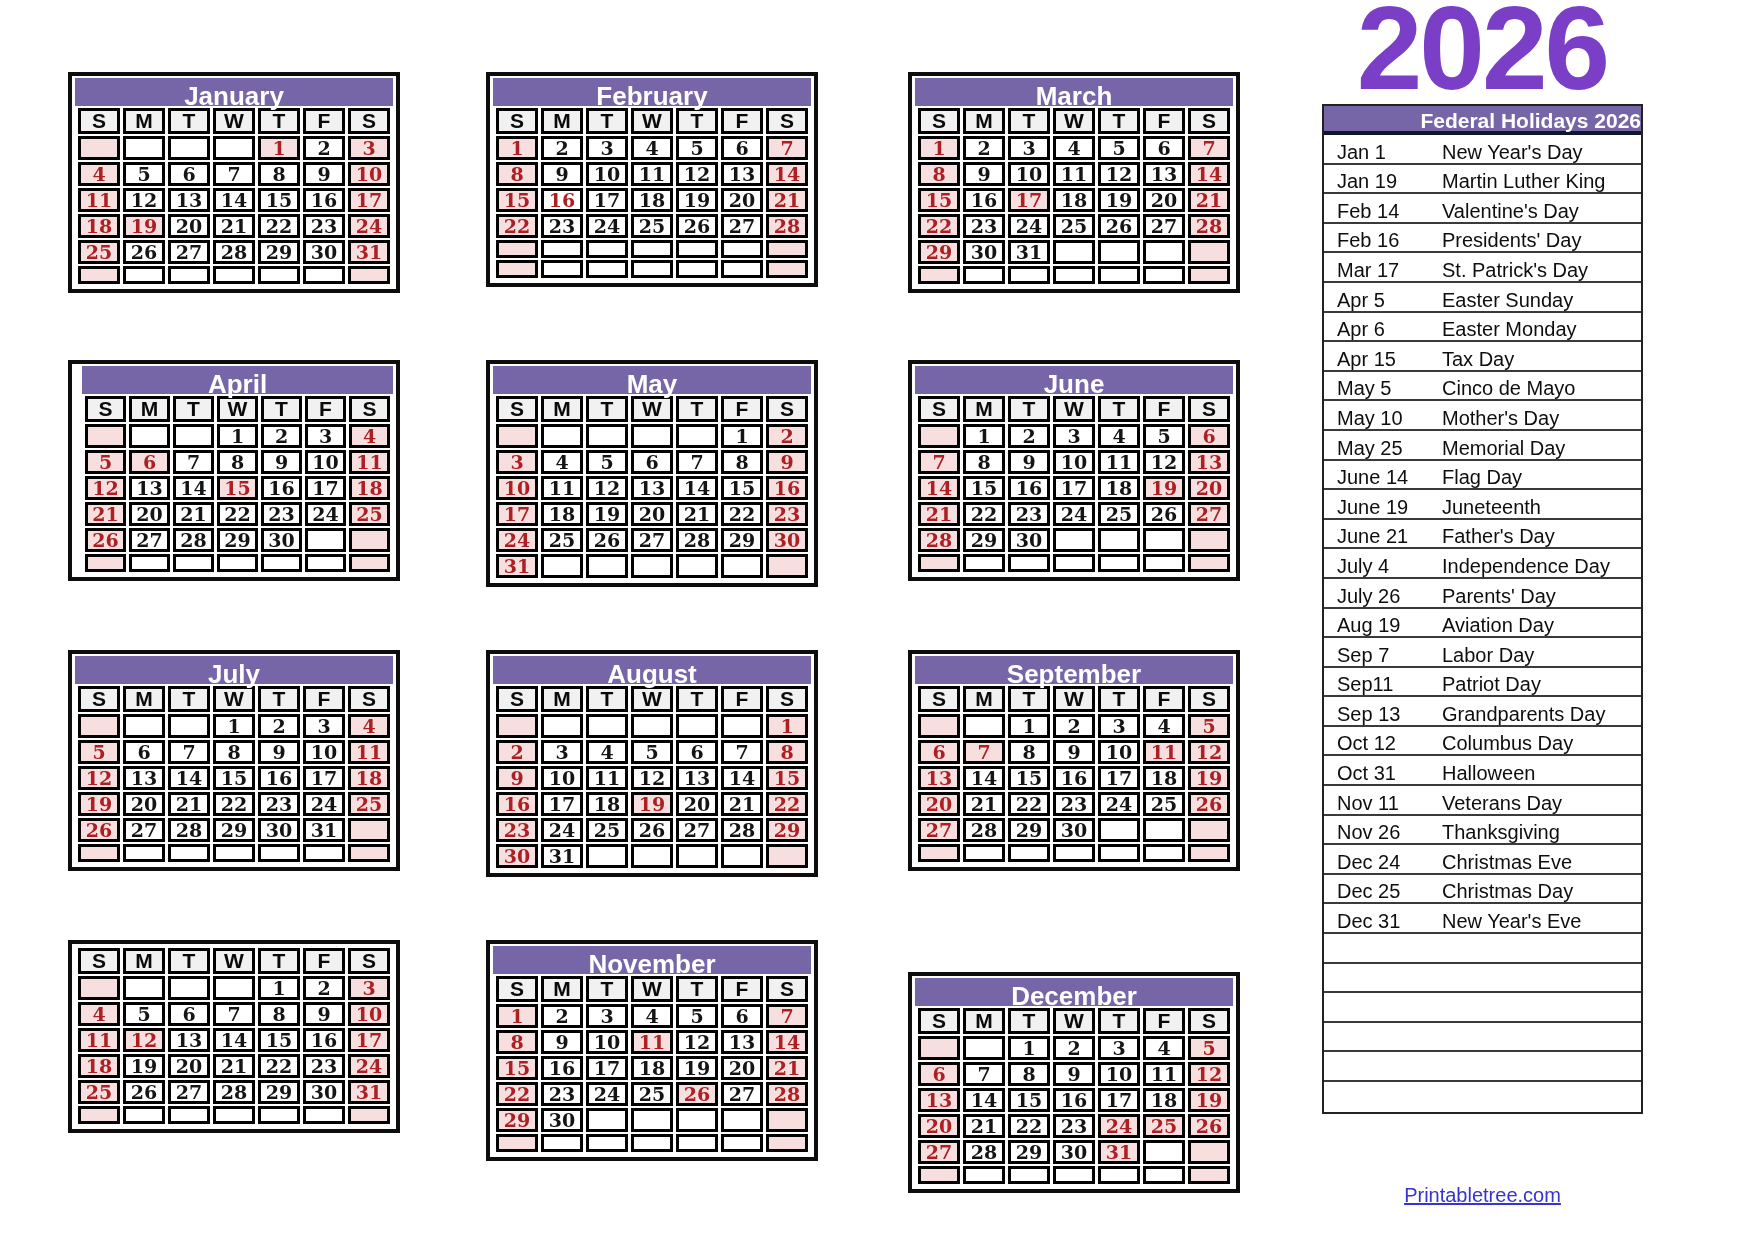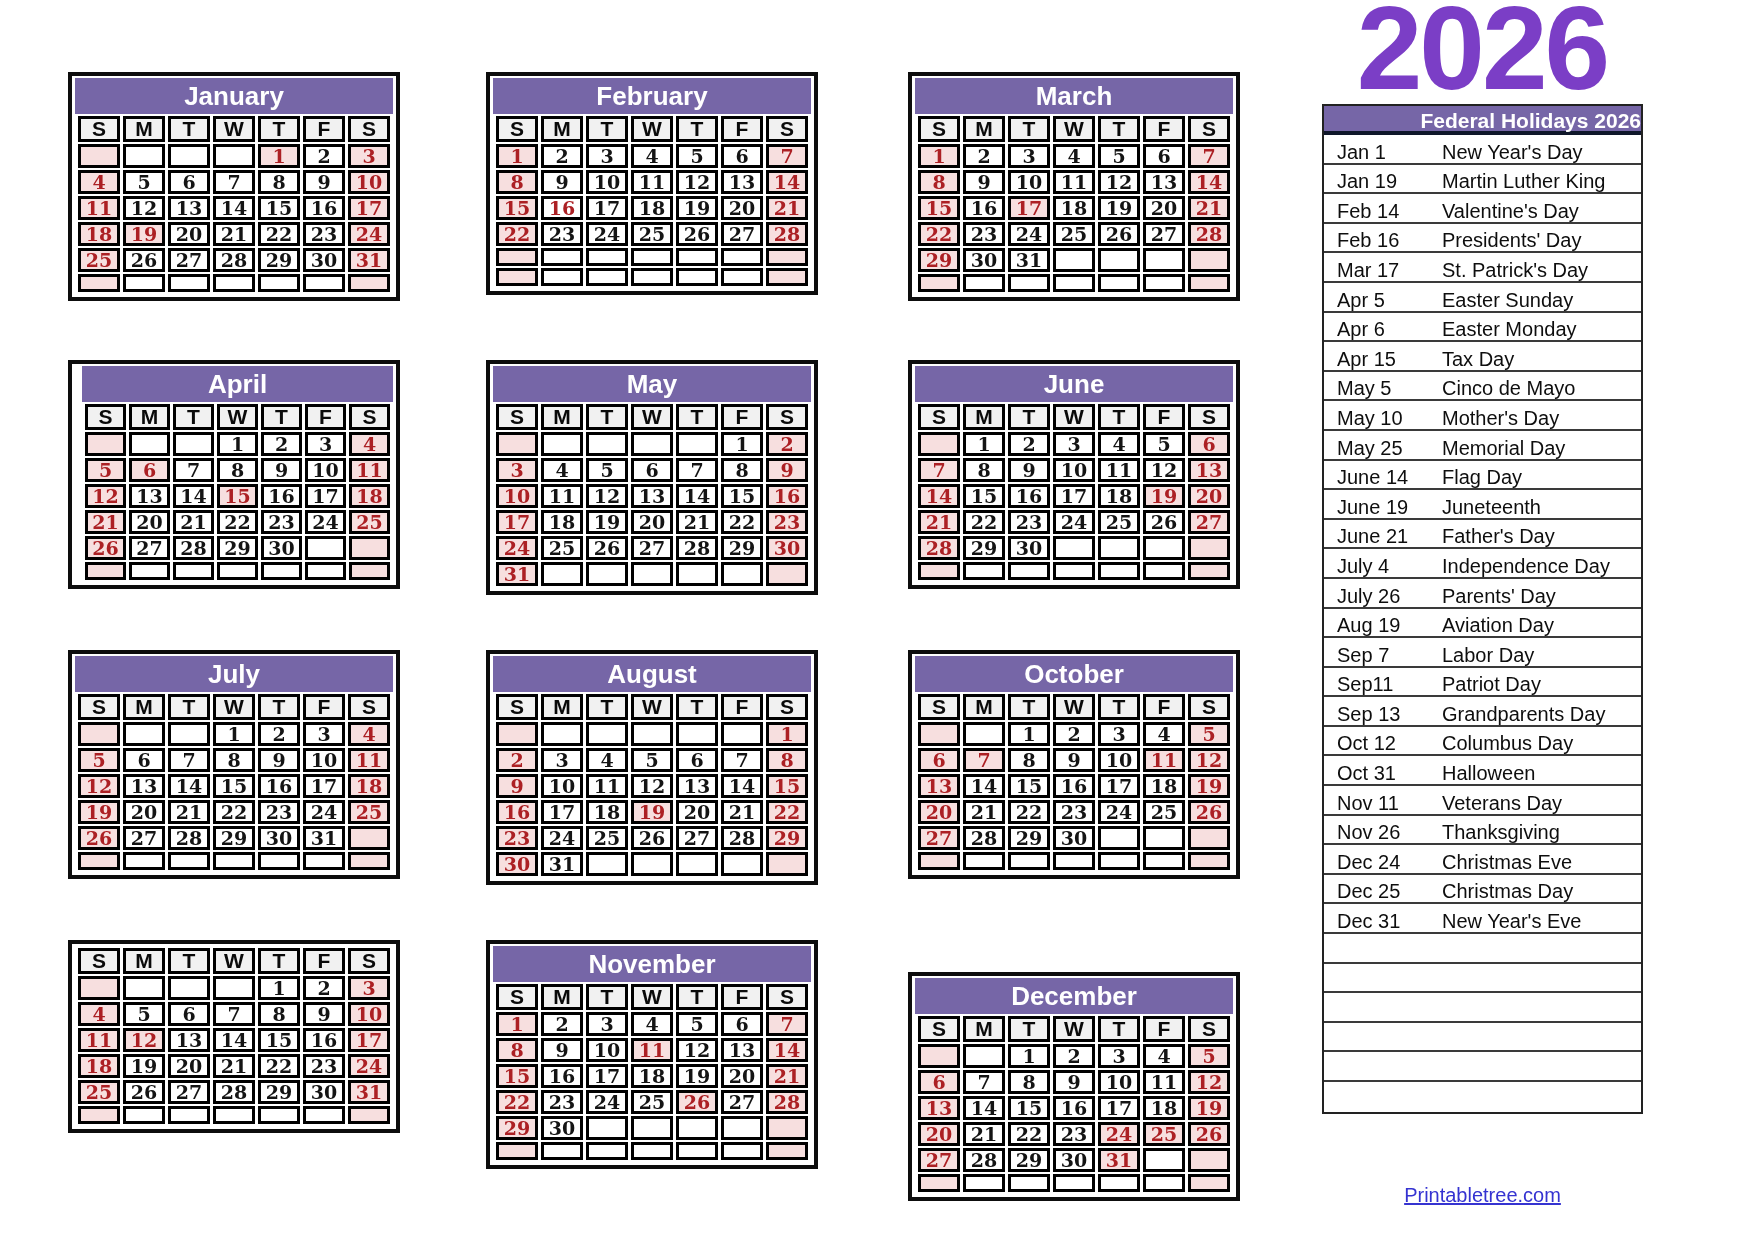--- a/index.html
+++ b/index.html
@@ -10,21 +10,21 @@
     --link:#3533d1;
   }
   *{box-sizing:border-box;}
   html,body{margin:0;padding:0;background:#fff;}
   #page{position:relative;width:1755px;height:1241px;background:#ffffff;overflow:hidden;
         font-family:"Liberation Sans",sans-serif;}
 
   
   .month{position:absolute;width:332px;border:4px solid #0d0d0d;background:#fff;padding:2px 3px 3px;}
   .mtitle{background:var(--purple);color:#fff;text-align:center;
-          font:bold 26px/36px "Liberation Sans",sans-serif;height:36px;}
+          font:bold 26px/36px "Liberation Sans",sans-serif;height:28px;}
   table.cal{width:100%;border-collapse:separate;border-spacing:3px 2px;table-layout:fixed;}
   table.cal th{border:3px solid #000;background:#f1f1f1;color:#0a0a0a;height:20px;
                font:bold 21px/20px "Liberation Sans",sans-serif;padding:0;}
   table.cal td{border:3px solid #000;height:18px;padding:0;text-align:center;background:#fff;
                font:bold 19px/18px "DejaVu Serif",serif;color:#141414;}
   table.cal td.we{background:var(--pink);color:var(--red);}
   table.cal td.hol{background:var(--pink);color:var(--red);}
   table.cal td.redtx{color:var(--red);}
 
   
@@ -624,21 +624,21 @@
               <td></td>
               <td></td>
               <td></td>
               <td></td>
               <td class="we"></td>
             </tr>
           </tbody>
         </table>
       </div>
       <div class="month" style="left: 908px; top: 650px;">
-        <div class="mtitle">October</div>
+        <div class="mtitle">September</div>
         <table class="cal">
           <thead>
             <tr>
               <th>S</th>
               <th>M</th>
               <th>T</th>
               <th>W</th>
               <th>T</th>
               <th>F</th>
               <th>S</th>

